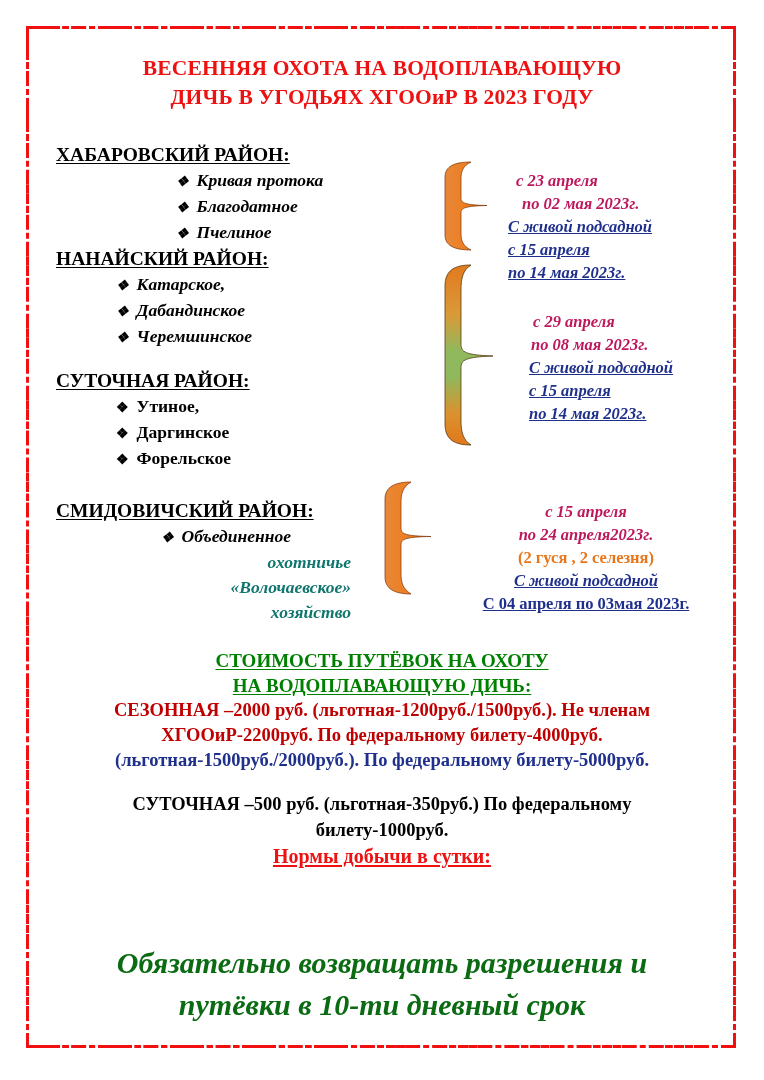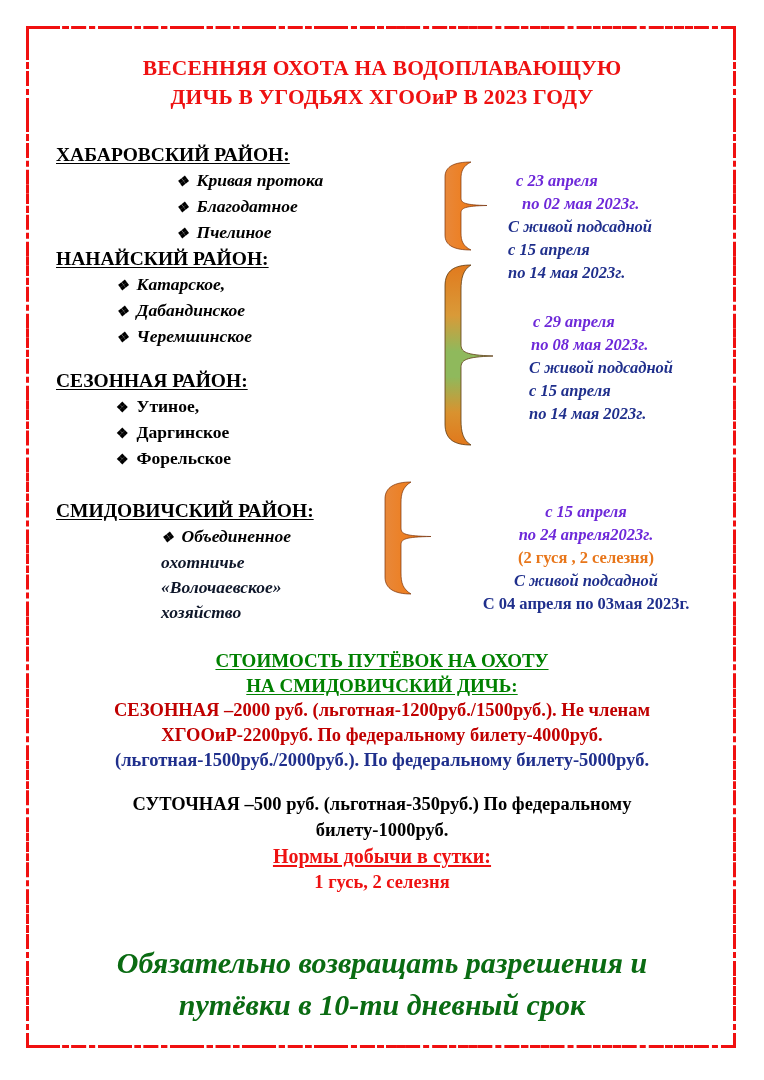--- a/index.html
+++ b/index.html
@@ -100,39 +100,39 @@
     font-size: 14px;
     line-height: 25px;
     margin-right: 8px;
     color: #000;
   }
   .subline {
     font-size: 17.5px;
     line-height: 25px;
     font-weight: bold;
     font-style: italic;
-    color: #0f172a;
-    text-align: left;
+    color: #0f766e;
+    text-align: right;
   }
 
   
   .brace {
     position: absolute;
   }
 
   
   .dates {
     position: absolute;
     font-size: 16.5px;
     line-height: 23px;
     font-weight: bold;
     font-style: italic;
   }
-  .d-red   { color: #6d28d9; }
-  .d-blue  { color: #1f2f8c; }
+  .d-red   { color: #be185d; }
+  .d-blue  { color: #1f2f8c; text-decoration: underline; }
   .d-orange{ color: #e8761a; font-style: normal; }
 
   
   #prices {
     position: absolute;
     left: 32px;
     top: 648px;
     width: 700px;
     text-align: center;
   }
@@ -238,21 +238,21 @@
           <span>Дабандинское</span>
         </li>
         <li class="item">
           <span class="bullet">❖</span>
           <span>Черемшинское</span>
         </li>
       </ul>
     </div>
 
     <div class="district-block" style="margin-top:18px;">
-      <div class="district-heading">СЕЗОННАЯ РАЙОН:</div>
+      <div class="district-heading">СУТОЧНАЯ РАЙОН:</div>
       <ul class="items" style="padding-left:60px;">
         <li class="item upright">
           <span class="bullet">❖</span>
           <span>Утиное,</span>
         </li>
         <li class="item upright">
           <span class="bullet">❖</span>
           <span>Даргинское</span>
         </li>
         <li class="item upright">
@@ -361,34 +361,33 @@
   <div class="dates" style="left:438px; top:500px; width:296px; text-align:center;">
     <div class="d-red">с 15 апреля</div>
     <div class="d-red">по 24 апреля2023г.</div>
     <div class="d-orange">(2 гуся , 2 селезня)</div>
     <div class="d-blue">С живой подсадной</div>
     <div class="d-blue" style="font-style:normal;">С 04 апреля по 03мая 2023г.</div>
   </div>
 
   <div id="prices">
     <div><span class="price-head">СТОИМОСТЬ ПУТЁВОК НА ОХОТУ</span></div>
-    <div><span class="price-head">НА СМИДОВИЧСКИЙ ДИЧЬ:</span></div>
+    <div><span class="price-head">НА ВОДОПЛАВАЮЩУЮ ДИЧЬ:</span></div>
 
     <div class="price-red">СЕЗОННАЯ  –2000 руб. (льготная-1200руб./1500руб.). Не членам</div>
     <div class="price-red">ХГООиР-2200руб. По федеральному билету-4000руб.</div>
 
     <div class="price-blue">(льготная-1500руб./2000руб.). По федеральному билету-5000руб.</div>
 
     <div class="spacer"></div>
 
     <div class="price-black">СУТОЧНАЯ –500 руб. (льготная-350руб.) По федеральному</div>
     <div class="price-black">билету-1000руб.</div>
 
     <div><span class="norm-head">Нормы добычи в сутки:</span></div>
-    <div class="norm-val">1 гусь, 2 селезня</div>
   </div>
 
   <div id="final-note">
     <div>Обязательно возвращать разрешения и</div>
     <div>путёвки в 10-ти дневный срок</div>
   </div>
 
 </div>
 
 </body></html>

